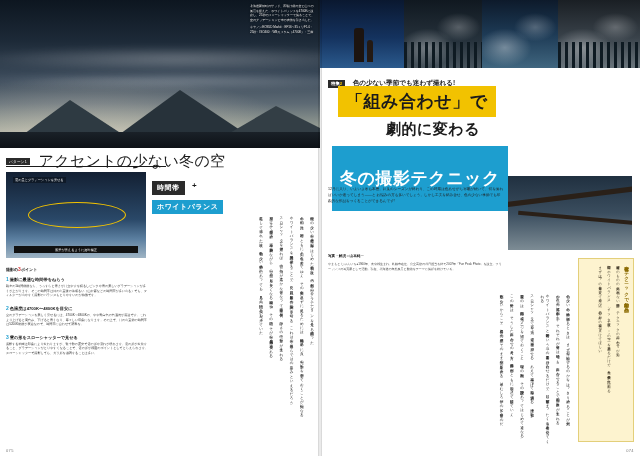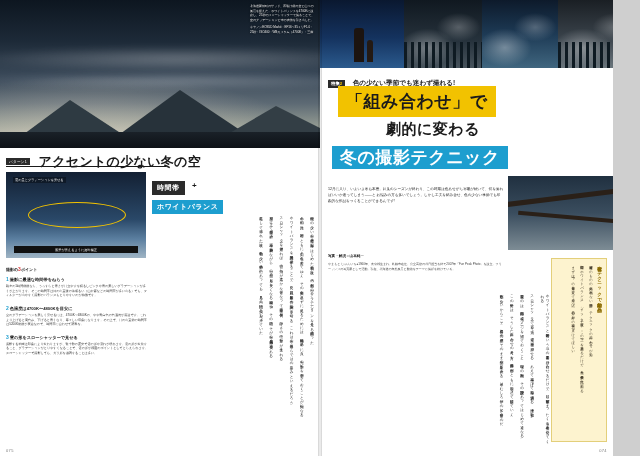--- a/index.html
+++ b/index.html
@@ -2,21 +2,21 @@
 <html><head>
 <meta charset="utf-8">
 <style>
   html,body{margin:0;padding:0;background:#d8d8d8;}
   body{width:640px;height:456px;overflow:hidden;font-family:"Liberation Sans",sans-serif;}
   .spread{position:relative;width:640px;height:456px;background:#cfcfcf;}
 
   
   .page{position:absolute;top:0;height:456px;background:#fff;overflow:hidden;}
   .page-left{left:0;width:320px;}
-  .page-right{left:320px;width:293px;}
+  .page-right{left:320px;width:320px;}
   .gutter{position:absolute;left:318px;top:0;width:4px;height:456px;
     background:linear-gradient(to right,rgba(0,0,0,.18),rgba(0,0,0,.05),rgba(0,0,0,.18));z-index:40;}
   .tiny{font-size:3.2px;line-height:1.55;color:#2b2b2b;}
   .folio{position:absolute;bottom:3px;font-size:4px;color:#7a7a7a;letter-spacing:.4px;}
 
   
   
   .lp-photo{position:absolute;left:0;top:0;width:320px;height:148px;overflow:hidden;}
   .sky{position:absolute;inset:0;
     background:
@@ -30,21 +30,21 @@
   .mtn-c{left:228px;border-left:48px solid transparent;border-right:56px solid transparent;border-bottom:28px solid #333e45;}
   .ground{position:absolute;left:0;bottom:0;width:320px;height:16px;
     background:linear-gradient(#1a2128,#0d1116);}
   .capbox{position:absolute;right:4px;top:4px;width:66px;}
   .capbox .tiny{font-size:3px;color:#efefef;line-height:1.5;text-shadow:0 0 2px rgba(0,0,0,.9);}
 
   
   .lp-head{position:absolute;left:6px;top:152px;width:240px;}
   .badge-pattern{display:inline-block;background:#2b2b2b;color:#fff;font-size:3.6px;
     padding:1.5px 3px;vertical-align:middle;letter-spacing:.3px;}
-  .lp-title{display:inline-block;margin-left:4px;font-size:13px;font-weight:bold;color:#1b1b1b;
+  .lp-title{display:inline-block;margin-left:4px;font-size:15px;font-weight:normal;color:#1b1b1b;
     vertical-align:middle;letter-spacing:.3px;}
   .rule{position:absolute;left:6px;top:166px;width:160px;height:1px;background:#1b1b1b;}
 
   
   .diag{position:absolute;left:6px;top:172px;width:140px;height:86px;overflow:hidden;}
   .diag-bg{position:absolute;inset:0;background:linear-gradient(#132033,#2a4868 55%,#5b7fa0 78%,#9fb4c4);}
   .diag-lbl{position:absolute;left:7px;top:5px;font-size:3.2px;color:#fff;background:rgba(0,0,0,.35);padding:1px 2px;}
   .ellipse{position:absolute;left:22px;top:30px;width:96px;height:24px;border:1px solid #f2c200;border-radius:50%;}
   .diag-foot{position:absolute;left:8px;bottom:5px;right:8px;font-size:3.2px;color:#fff;
     background:#111;padding:1.5px 2px;text-align:center;}
@@ -88,21 +88,21 @@
   
   .feat{position:absolute;left:8px;top:74px;}
   .feat-chip{display:inline-block;background:#2b2b2b;color:#fff;font-size:4.4px;font-weight:bold;padding:1.5px 3px;vertical-align:middle;}
   .feat-chip .cnum{color:#f2c200;}
   .feat-txt{display:inline-block;margin-left:3px;font-size:6.6px;font-weight:bold;color:#1b1b1b;vertical-align:middle;}
 
   
   .tbox{position:absolute;font-weight:bold;color:#1b1b1b;letter-spacing:.5px;}
   .tb1{left:18px;top:86px;background:#f2c200;padding:4px 8px;font-size:17px;}
   .tb2{left:60px;top:118px;background:#fff;padding:2px 6px;font-size:15px;}
-  .tb3{left:12px;top:146px;background:#1d9ecf;color:#fff;padding:0 8px;font-size:17px;}
+  .tb3{left:12px;top:146px;background:#1d9ecf;color:#fff;padding:21px 8px;font-size:17px;}
 
   
   .lead{position:absolute;left:8px;top:186px;width:176px;font-size:3.6px;line-height:1.7;color:#222;}
 
   
   .rp-photo2{position:absolute;left:188px;top:176px;width:124px;height:74px;overflow:hidden;
     background:linear-gradient(#203040,#3a4d5e 50%,#7d8c95);}
   .branch{position:absolute;left:-6px;top:18px;width:140px;height:5px;background:#2a2018;transform:rotate(-7deg);}
   .branch2{position:absolute;left:10px;top:40px;width:120px;height:4px;background:#2a2018;transform:rotate(5deg);}
 

